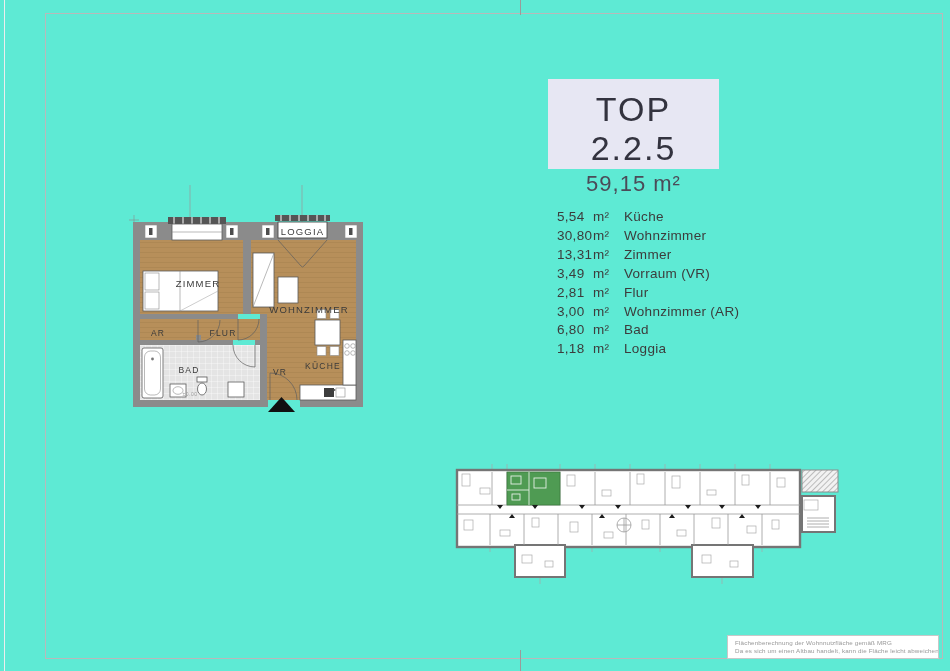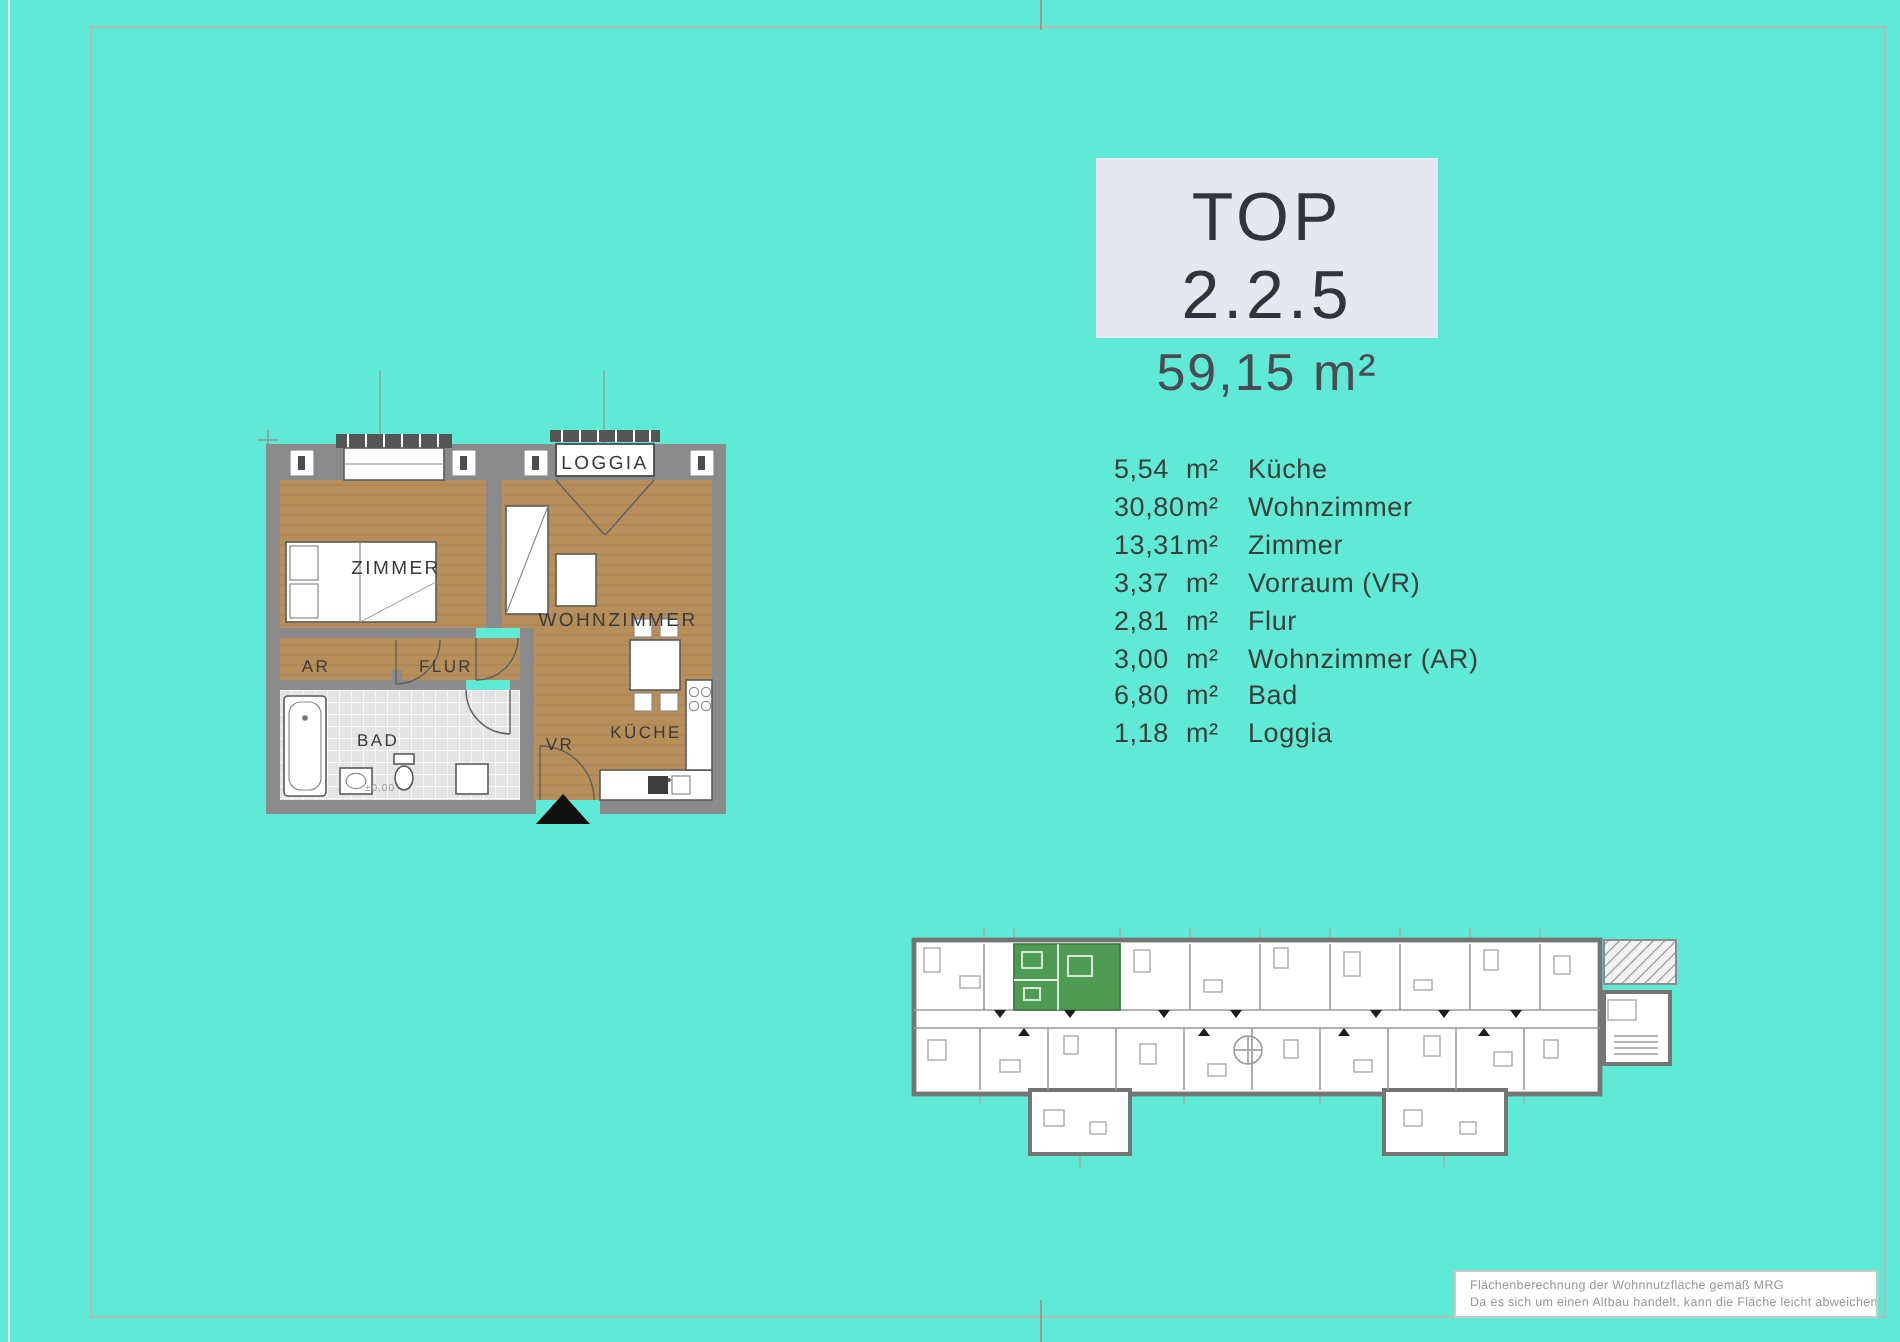--- a/index.html
+++ b/index.html
@@ -14,23 +14,23 @@
   .canvas{position:relative;width:950px;height:671px;background:#5eead4;overflow:hidden;}
   .scan-edge{position:absolute;left:4px;top:0;width:1px;height:671px;background:#ededed;}
   .page-frame{position:absolute;left:45px;top:13px;width:898px;height:646px;border:1px solid #b9b9b9;}
   .fold-tick{position:absolute;width:1px;background:#9a9a9a;}
   .tick-top{left:520px;top:0;height:15px;}
   .tick-bottom{left:520px;top:650px;height:21px;}
 
   .title-box{position:absolute;left:548px;top:79px;width:171px;height:90px;
     background:var(--title-box-bg);text-align:center;color:#33333f;}
   .title-box .unit{margin-top:11px;font-size:34px;letter-spacing:2px;font-weight:400;}
-  .title-box .area{margin-top:3px;font-size:26px;letter-spacing:1px;color:#4b4b58;}
-
-  .room-list{position:absolute;left:557px;top:226px;font-size:13.5px;color:#3c3c3c;letter-spacing:.3px;}
+  .title-box .area{margin-top:3px;font-size:22px;letter-spacing:1px;color:#4b4b58;}
+
+  .room-list{position:absolute;left:557px;top:208px;font-size:13.5px;color:#3c3c3c;letter-spacing:.3px;}
   .room-list .row{display:flex;line-height:18.9px;}
   .room-list .num{width:36px;}
   .room-list .unit{width:31px;}
   .room-list .name{white-space:nowrap;}
 
   .footnote{position:absolute;left:727px;top:635px;width:212px;height:24px;border:1px solid #c8c8c8;background:#fff;overflow:hidden;}
   .footnote .inner{transform:scale(.78);transform-origin:0 0;width:130%;padding:3px 0 0 9px;
     font-size:8px;line-height:11px;color:#989898;letter-spacing:.2px;white-space:nowrap;}
 
   svg{position:absolute;}
@@ -79,21 +79,21 @@
         <span class="num">30,80</span>
         <span class="unit">m²</span>
         <span class="name">Wohnzimmer</span>
       </div>
     <div class="row">
         <span class="num">13,31</span>
         <span class="unit">m²</span>
         <span class="name">Zimmer</span>
       </div>
     <div class="row">
-        <span class="num">3,37</span>
+        <span class="num">3,49</span>
         <span class="unit">m²</span>
         <span class="name">Vorraum (VR)</span>
       </div>
     <div class="row">
         <span class="num">2,81</span>
         <span class="unit">m²</span>
         <span class="name">Flur</span>
       </div>
     <div class="row">
         <span class="num">3,00</span>

